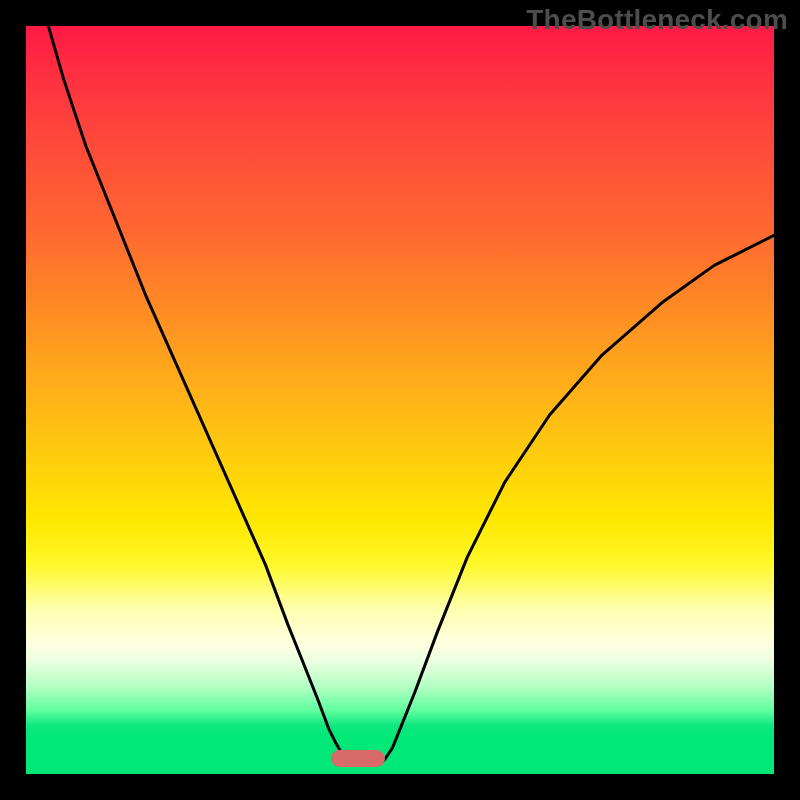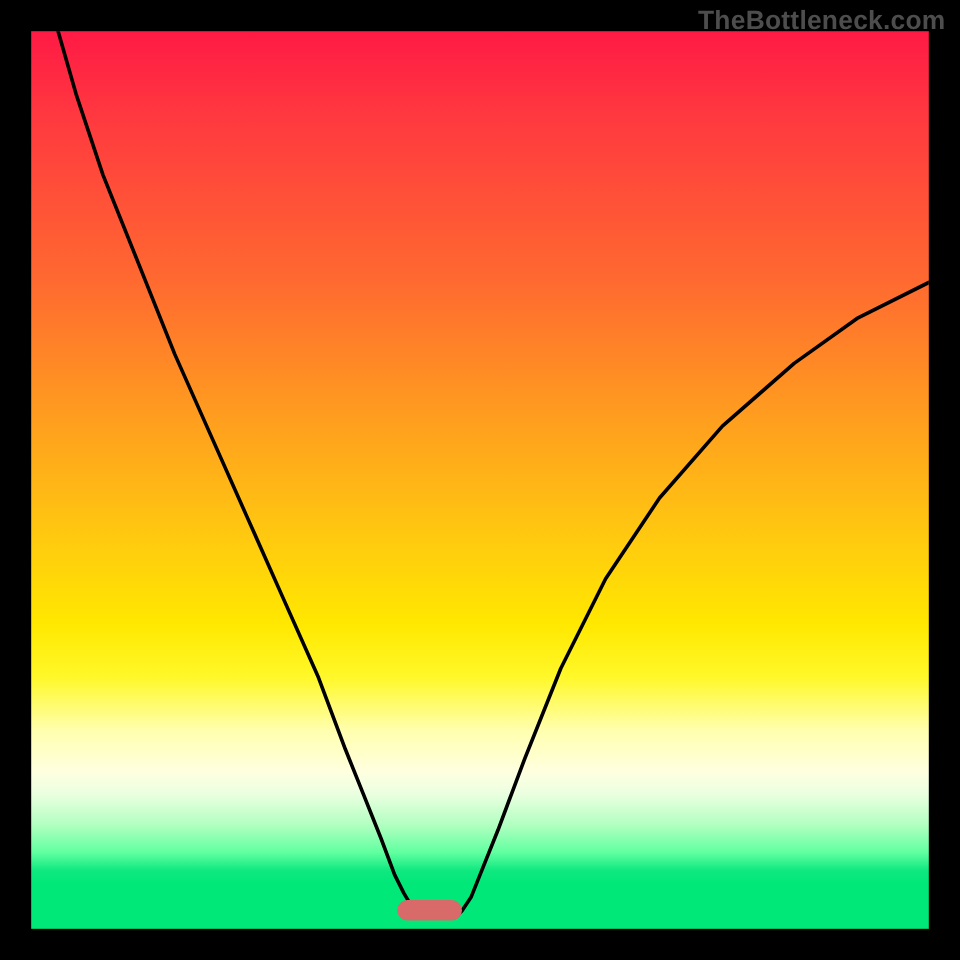--- a/index.html
+++ b/index.html
@@ -42,21 +42,21 @@
       #10e880 93.5%,
       #00e878 95%,
       #00e878 100%
     );
   }
   .watermark {
     position: absolute;
     top: 4px;
     right: 12px;
     font-family: Arial, Helvetica, sans-serif;
-    font-size: 22px;
+    font-size: 28px;
     font-weight: 600;
     color: #4d4d4d;
     letter-spacing: 0.2px;
   }
   svg.curves {
     position: absolute;
     left: 26px;
     top: 26px;
     width: 748px;
     height: 748px;

